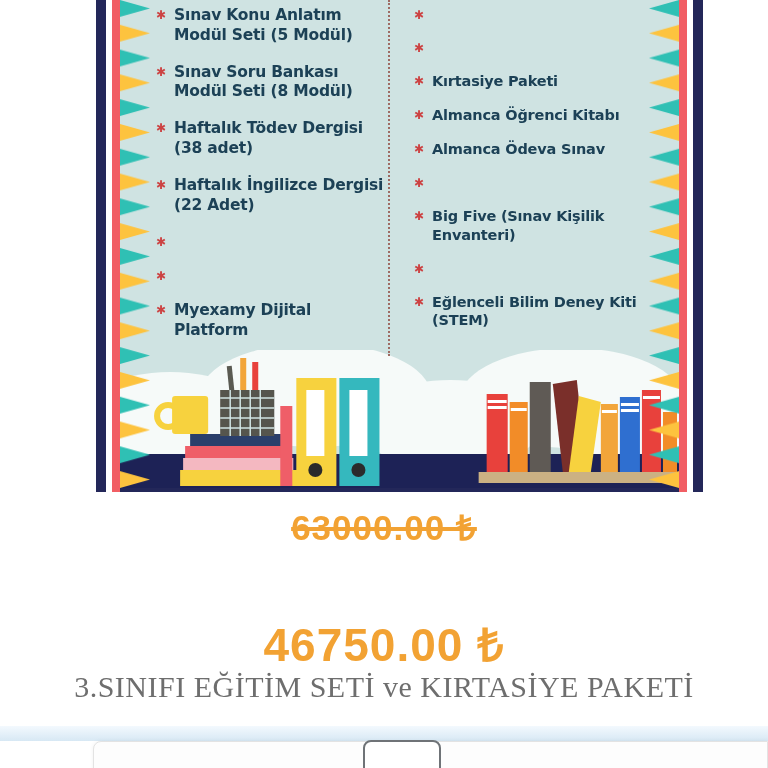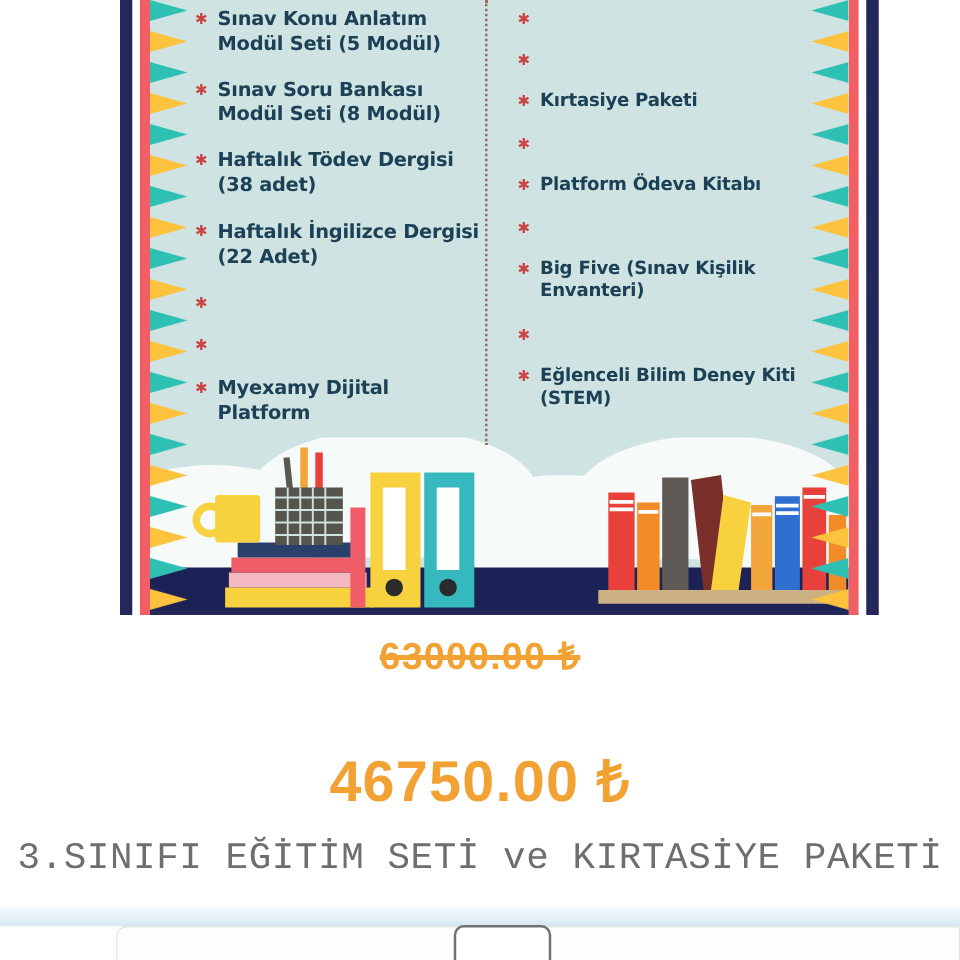--- a/index.html
+++ b/index.html
@@ -32,27 +32,27 @@
   .col-right .item { font-size:14.5px; line-height:1.25; margin-bottom:16px; white-space:nowrap; }
   .bullet { color:#cc4343; font-size:12px; margin-right:8px; margin-top:2px; flex:0 0 auto; }
   .item-text { white-space:pre-line; letter-spacing:-0.2px; }
 
   .illustration { position:absolute; left:0; right:0; bottom:0; height:138px; z-index:1; }
   .illustration svg { width:100%; height:100%; display:block; }
 
   
   .price-old { position:absolute; left:0; right:0; top:503px; text-align:center;
                font-family:"Liberation Sans", sans-serif; font-weight:bold;
-               font-size:30px; color:#f2a233; text-decoration:line-through;
+               font-size:35px; color:#f2a233; text-decoration:line-through;
                text-decoration-thickness:4px; letter-spacing:1px; }
-  .price-new { position:absolute; left:0; right:0; top:592px; text-align:center;
+  .price-new { position:absolute; left:0; right:0; top:612px; text-align:center;
                font-family:"Liberation Sans", sans-serif; font-weight:bold;
                font-size:46px; color:#f2a233; letter-spacing:1px; }
   .product-title { position:absolute; left:0; right:0; top:670px; text-align:center;
-               font-family:Liberation Mono, monospace; font-size:30px;
+               font-family:Liberation Serif, serif; font-size:30px;
                color:#6e6e6e; letter-spacing:0.5px; }
 
   
   .card-seam { position:absolute; left:0; right:0; top:726px; height:15px;
                background:linear-gradient(to bottom,#f3f9fe,#d7e8f4); }
   .next-card { position:absolute; left:93px; right:0; top:741px; height:40px;
                background:#fdfdfd; border:1px solid #e3e3e3;
                border-radius:8px 0 0 0; box-shadow:0 0 4px rgba(0,0,0,0.06); }
   .qty-box { position:absolute; left:363px; top:740px; width:78px; height:44px;
              background:#fff; border:2px solid #6f7377; border-radius:8px;
@@ -135,24 +135,25 @@
             </div>
           <div class="item">
               <span class="bullet">✱</span>
             </div>
           <div class="item">
               <span class="bullet">✱</span>
               <span class="item-text">Kırtasiye Paketi</span>
             </div>
           <div class="item">
               <span class="bullet">✱</span>
-            </div>
-          <div class="item">
-              <span class="bullet">✱</span>
-              <span class="item-text">Platform Ödeva Kitabı</span>
+              <span class="item-text">Almanca Öğrenci Kitabı</span>
+            </div>
+          <div class="item">
+              <span class="bullet">✱</span>
+              <span class="item-text">Almanca Ödeva Sınav</span>
             </div>
           <div class="item">
               <span class="bullet">✱</span>
             </div>
           <div class="item">
               <span class="bullet">✱</span>
               <span class="item-text">Big Five (Sınav Kişilik Envanteri)</span>
             </div>
           <div class="item">
               <span class="bullet">✱</span>

